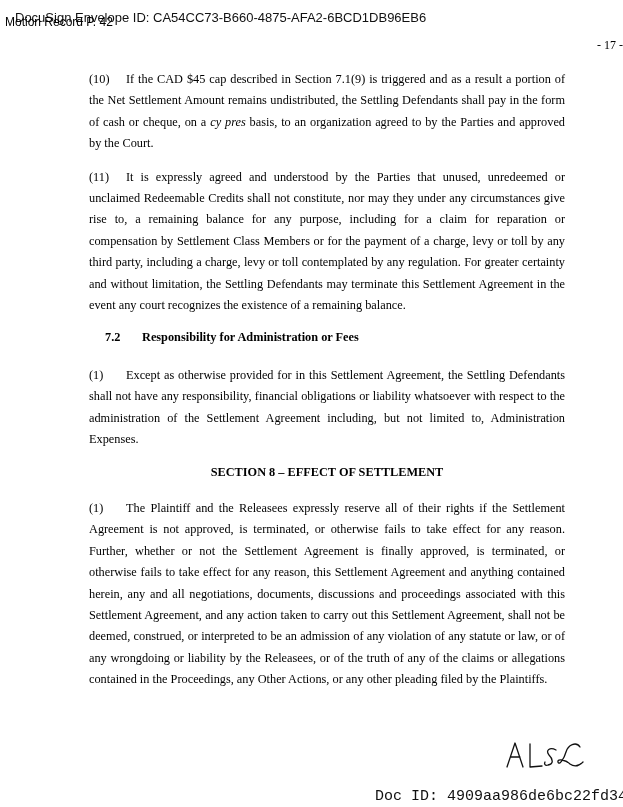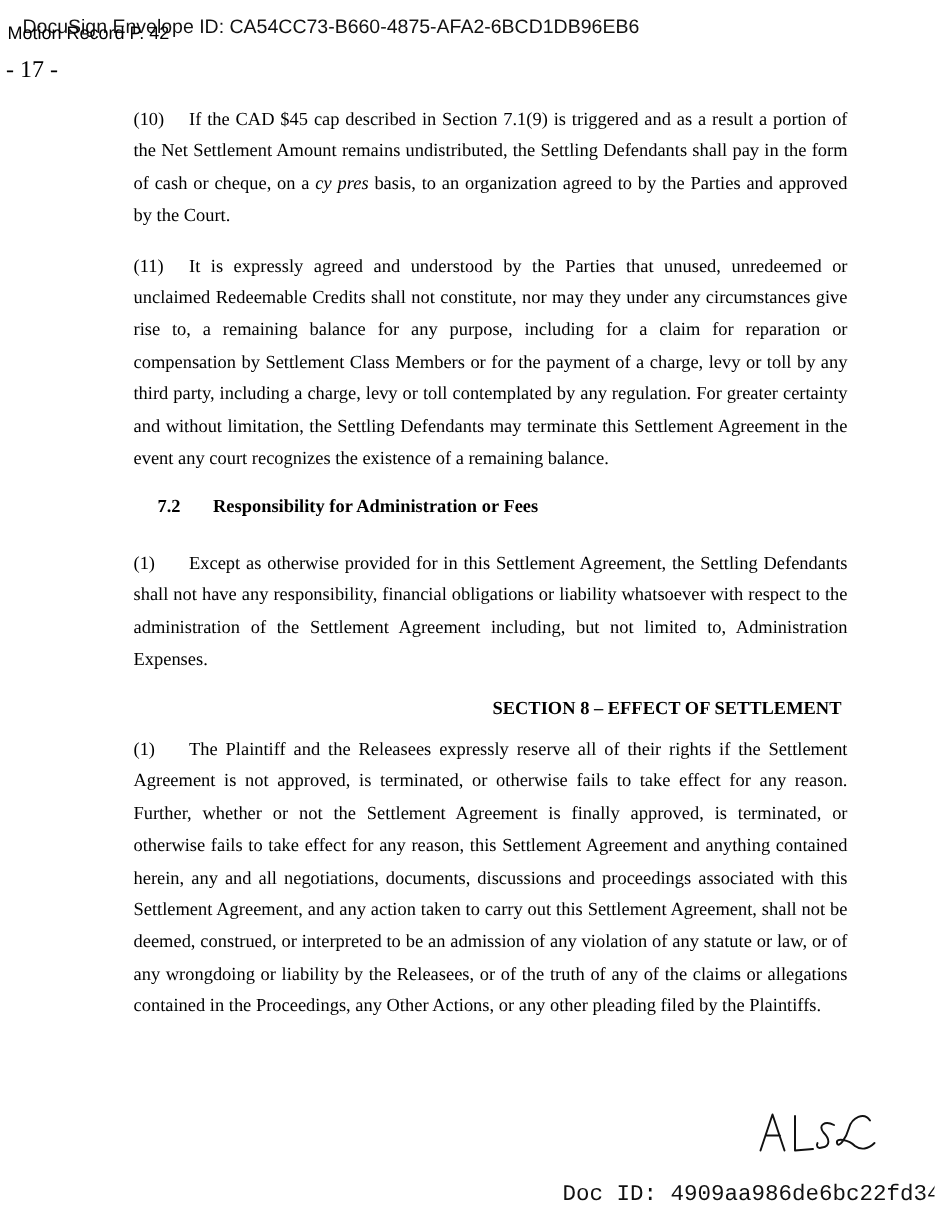--- a/index.html
+++ b/index.html
@@ -31,23 +31,23 @@
       font-family: "Liberation Sans", sans-serif;
       font-size: 12px;
       padding-left: 5px;
       box-sizing: border-box;
     }
     .page-number {
       position: absolute;
       left: 0;
       width: 623px;
       top: 38px;
-      text-align: left;
+      text-align: right;
       font-family: "Liberation Serif", serif;
-      font-size: 16px;
+      font-size: 12px;
       padding-left: 4px;
       box-sizing: border-box;
     }
     .content {
       position: absolute;
       left: 89px;
       width: 476px;
       top: 69px;
       font-family: "Liberation Serif", serif;
       font-size: 12.3px;
@@ -64,22 +64,22 @@
     .heading {
       font-weight: bold;
       margin: 16px;
     }
     .heading .hnum {
       display: inline-block;
       width: 37px;
     }
     .section-title {
       font-weight: bold;
-      text-align: right;
-      margin: 4px;
+      text-align: center;
+      margin: 15px;
     }
     .gap-11 { margin-top: 12px; }
     .gap-72 { margin-top: 11px; }
     .gap-72p { margin-top: 6px; }
     .gap-s8 { margin-top: 11px; }
     .gap-81 { margin-top: 6px; }
     .gap-81p { margin-top: 6px; }
     .signature {
       position: absolute;
       left: 504px;

